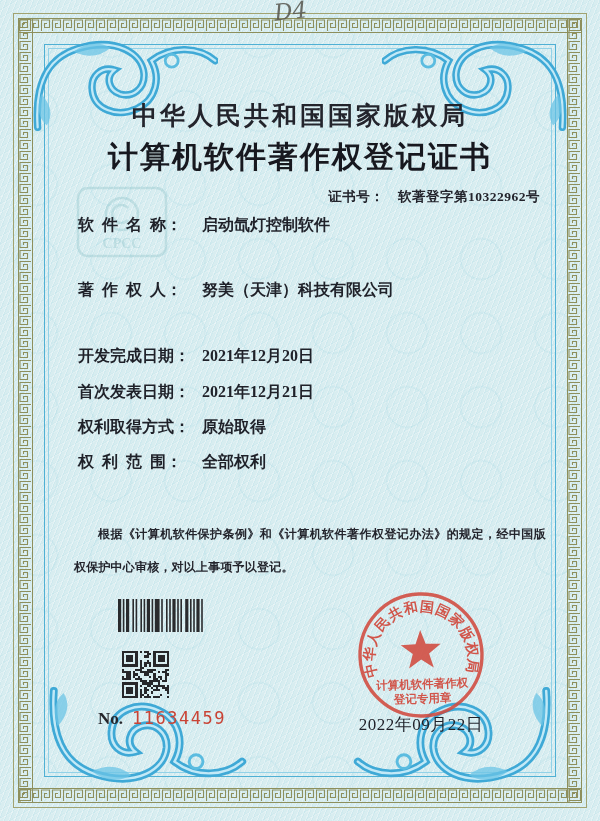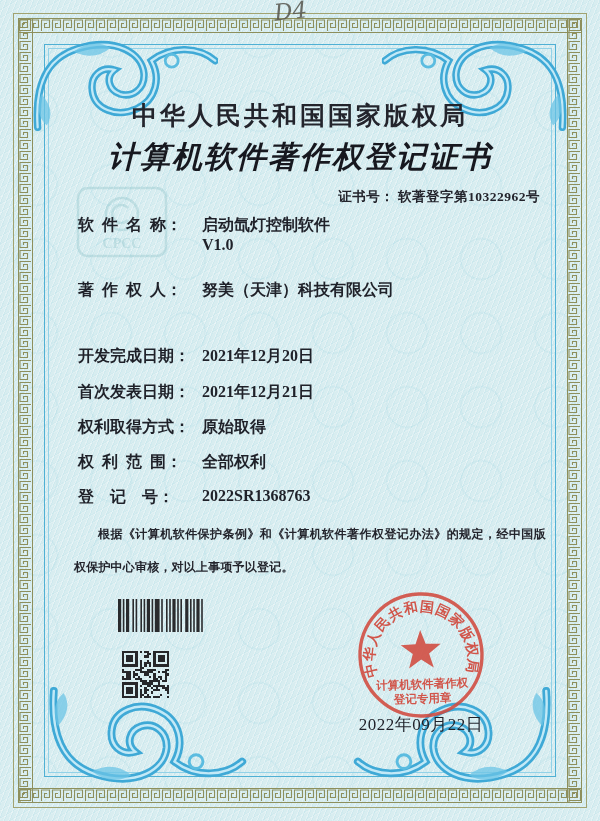--- a/index.html
+++ b/index.html
@@ -20,23 +20,23 @@
   .corner{position:absolute; pointer-events:none;}
   .corner.tl{left:33px; top:33px;}
   .corner.tr{right:33px; top:33px; transform:scaleX(-1);}
   .corner.bl{left:33px; bottom:30px; transform:scaleY(-1);}
   .corner.br{right:33px; bottom:30px; transform:scale(-1,-1);}
   .pencil{position:absolute; left:274px; top:-2px; font-size:23px; color:#55544c;
     font-style:italic; transform:rotate(-6deg); font-family:"DejaVu Serif",serif; opacity:.85;}
   .authority{position:absolute; left:0; top:99px; width:100%; text-align:center;
     font-size:25px; font-weight:700; letter-spacing:3px; color:#23242c;}
   .cert-title{position:absolute; left:0; top:137px; width:100%; text-align:center;
-    font-size:30px; font-weight:900; letter-spacing:2px; color:#17181f;font-style:italic;}
+    font-size:30px; font-weight:900; letter-spacing:2px; color:#17181f;}
   .certno{position:absolute; right:60px; top:188px; font-size:13.5px; font-weight:700; color:#23242c; letter-spacing:.5px;}
-  .certno .v{margin-left:0;}
+  .certno .v{margin-left:10px;}
   .row{position:absolute; left:78px; display:flex; align-items:flex-start;
     font-size:16px; font-weight:700; color:#1f2129;gap:12px;}
   .row .lbl{display:inline-block; width:112px; flex:0 0 112px;}
   .row .val{white-space:pre-line;}
   .r0{top:215px;} .r1{top:280px;} .r2{top:346px;} .r3{top:382px;}
   .r4{top:417px;} .r5{top:452px;} .r6{top:487px;}
   .ver{display:block;}
   .statement{position:absolute; left:74px; top:518px; width:472px; font-size:12px;
     font-weight:700; color:#23242c; line-height:33px; text-indent:2em; letter-spacing:.2px; text-align:justify;}
   .barcode{position:absolute; left:118px; top:599px;}
@@ -140,45 +140,41 @@
 
   <div class="authority">中华人民共和国国家版权局</div>
   <div class="cert-title">计算机软件著作权登记证书</div>
   <div class="certno">
     <span>证书号：</span>
     <span class="v">软著登字第10322962号</span>
   </div>
 
   <div class="row r0">
     <span class="lbl">软 件 名 称：</span>
-    <span class="val"><span>启动氙灯控制软件</span><span class="ver">V1.0</span></span>
+    <span class="val"><span>启动氙灯控制软件</span></span>
   </div>
   <div class="row r1">
     <span class="lbl">著 作 权 人：</span>
     <span class="val">努美（天津）科技有限公司</span>
   </div>
   <div class="row r2">
     <span class="lbl">开发完成日期：</span>
     <span class="val">2021年12月20日</span>
   </div>
   <div class="row r3">
     <span class="lbl">首次发表日期：</span>
     <span class="val">2021年12月21日</span>
   </div>
   <div class="row r4">
     <span class="lbl">权利取得方式：</span>
     <span class="val">原始取得</span>
   </div>
   <div class="row r5">
     <span class="lbl">权 利 范 围：</span>
     <span class="val">全部权利</span>
-  </div>
-  <div class="row r6">
-    <span class="lbl">登  记  号：</span>
-    <span class="val">2022SR1368763</span>
   </div>
 
   <div class="statement">根据《计算机软件保护条例》和《计算机软件著作权登记办法》的规定，经中国版权保护中心审核，对以上事项予以登记。</div>
 
   <svg id="barcode" class="barcode" width="88" height="33" viewBox="0 0 88 33">
       <rect x="0.00" y="0" width="3.20" height="33" fill="#2a2b2e"></rect>
       <rect x="4.80" y="0" width="1.60" height="33" fill="#2a2b2e"></rect>
       <rect x="8.00" y="0" width="3.20" height="33" fill="#2a2b2e"></rect>
       <rect x="14.40" y="0" width="1.60" height="33" fill="#2a2b2e"></rect>
       <rect x="17.60" y="0" width="1.60" height="33" fill="#2a2b2e"></rect>
@@ -421,20 +417,23 @@
       <rect x="8" y="20" width="1" height="1" fill="#26272a"></rect>
       <rect x="10" y="20" width="1" height="1" fill="#26272a"></rect>
       <rect x="11" y="20" width="1" height="1" fill="#26272a"></rect>
       <rect x="12" y="20" width="1" height="1" fill="#26272a"></rect>
       <rect x="14" y="20" width="1" height="1" fill="#26272a"></rect>
       <rect x="15" y="20" width="1" height="1" fill="#26272a"></rect>
       <rect x="16" y="20" width="1" height="1" fill="#26272a"></rect>
       <rect x="20" y="20" width="1" height="1" fill="#26272a"></rect>
     </svg>
 
+  <div class="serial">
+    <span>No.</span><span class="num">11634459</span>
+  </div>
 
   <svg class="seal" width="136" height="136" viewBox="0 0 136 136">
     <defs>
         <path id="sealArc" d="M 24,88 A 47,47 0 1 1 112,88" fill="none"></path>
       </defs>
     <circle cx="68" cy="68" r="61" fill="none" stroke="#d14a3e" stroke-width="3.4" opacity=".95"></circle>
     <polygon points="68,43 73.05,57.04 87.97,57.51 76.18,66.66 80.34,80.99 68,72.6 55.66,80.99 59.82,66.66 48.03,57.51 62.95,57.04" fill="#d14a3e" opacity=".95"></polygon>
     <text font-size="14" font-weight="bold" fill="#d14a3e" letter-spacing="1">
       <textPath href="#sealArc" startOffset="50%" text-anchor="middle">中华人民共和国国家版权局</textPath>
     </text>

